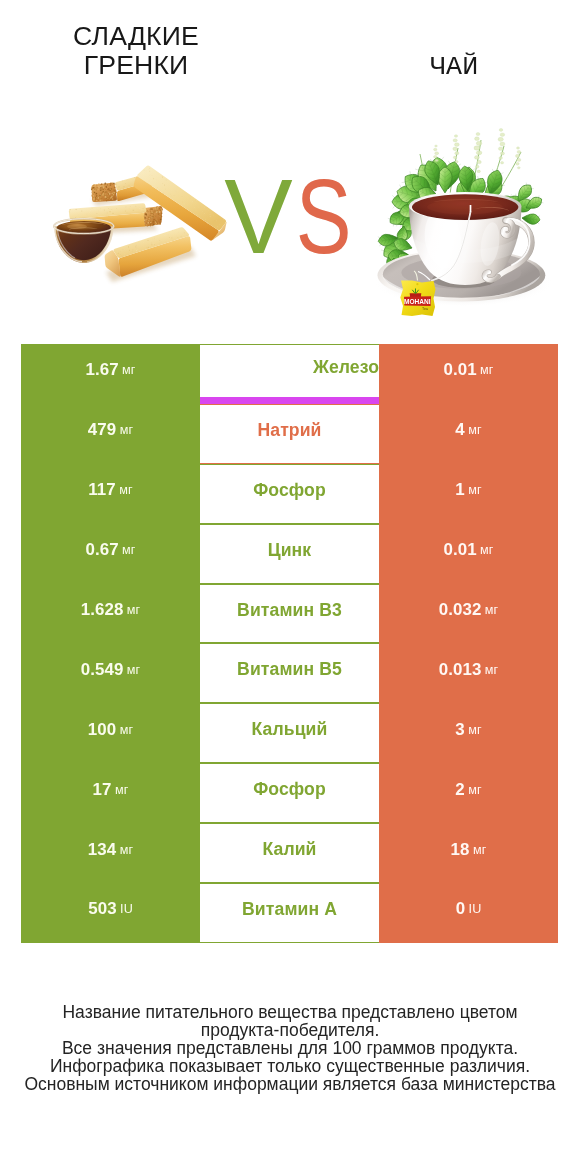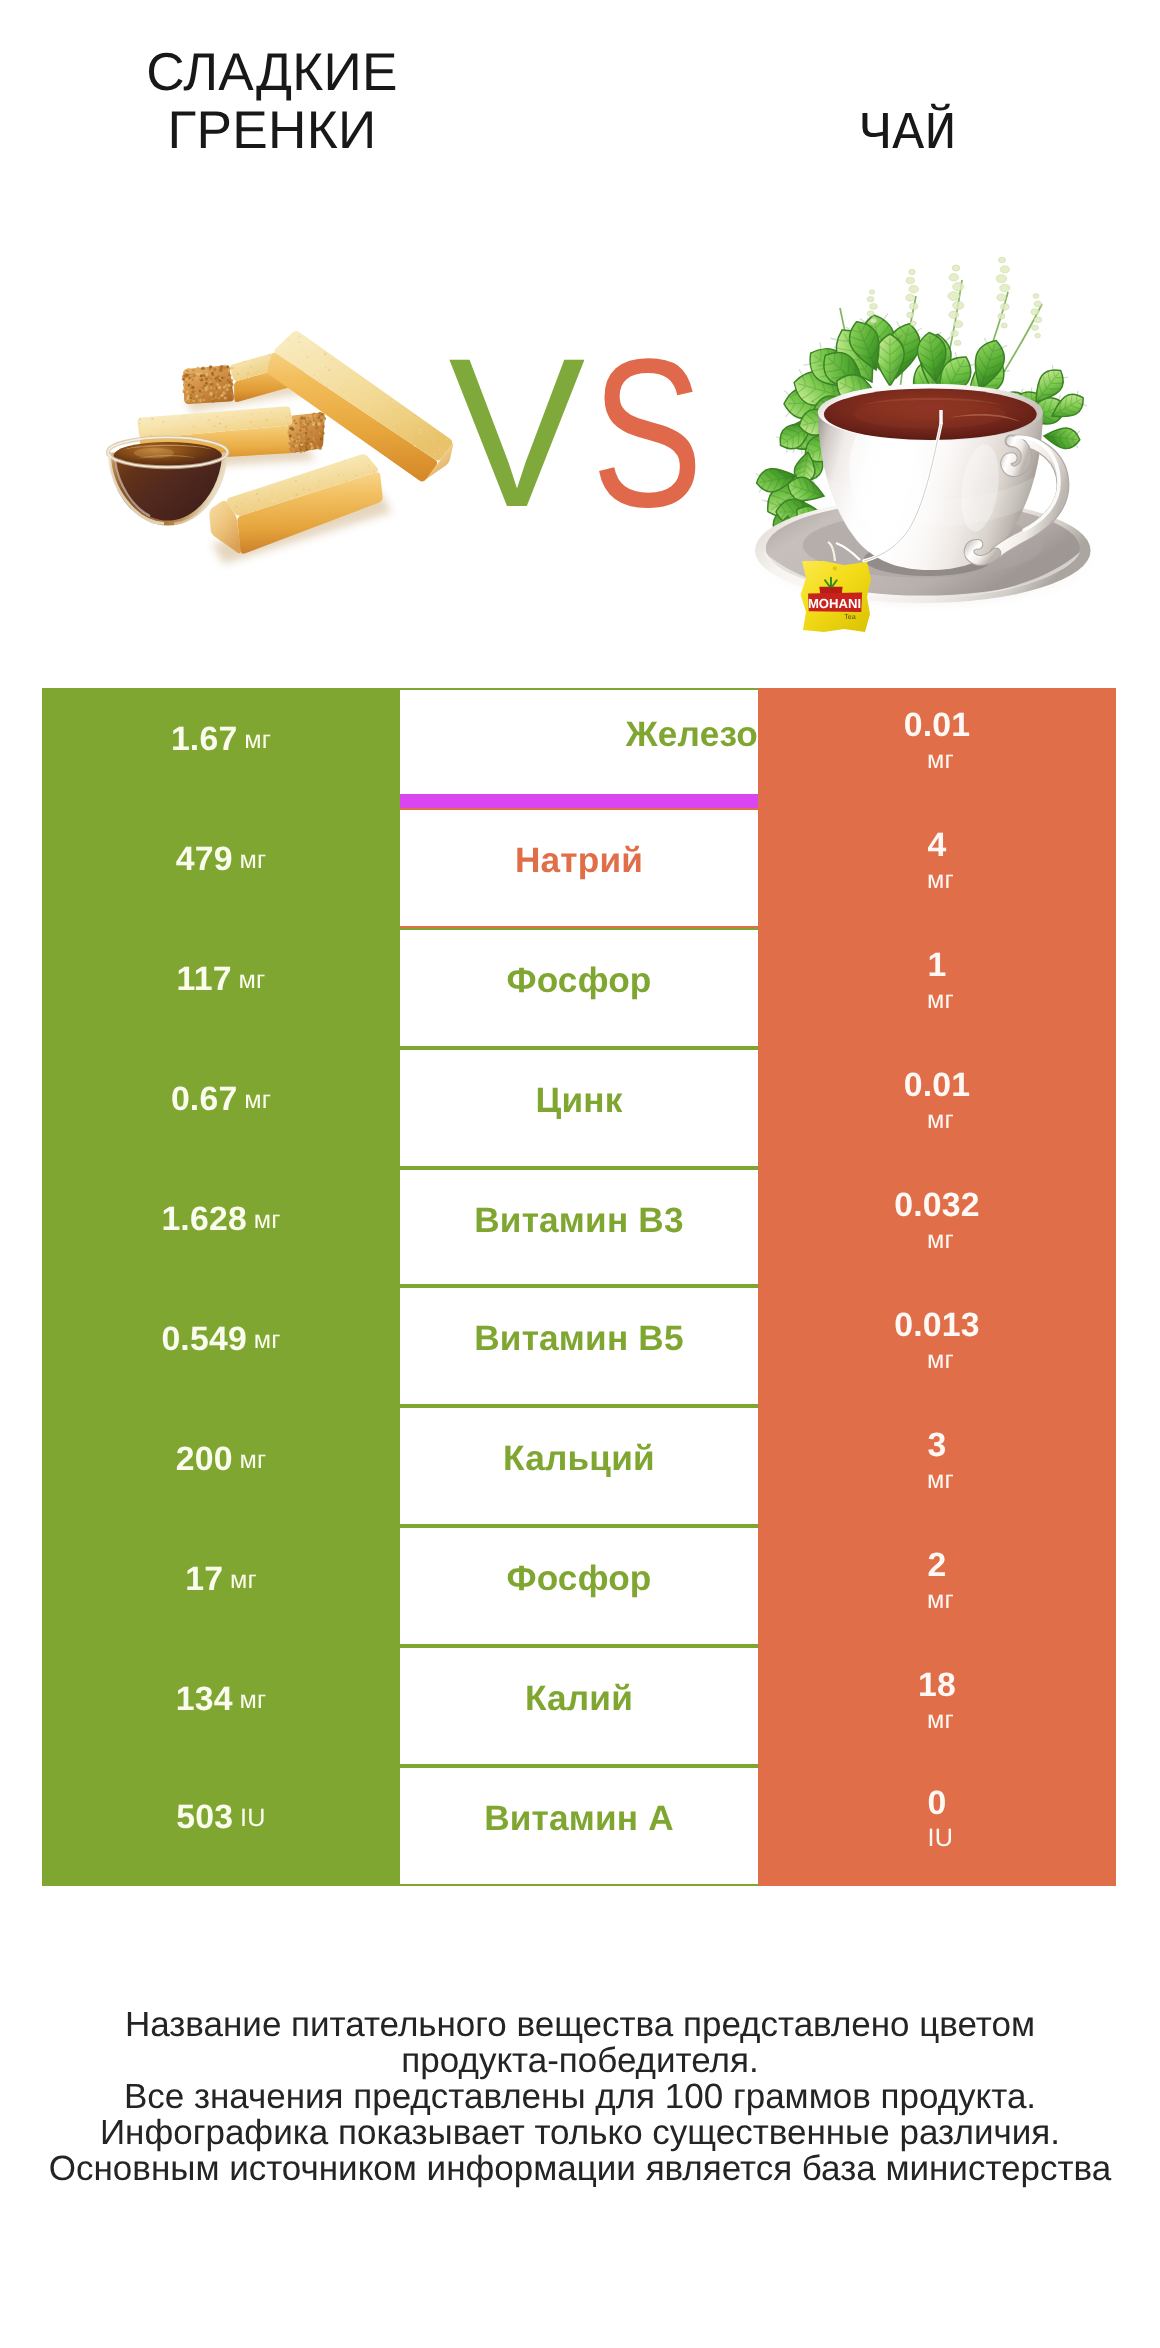--- a/index.html
+++ b/index.html
@@ -23,21 +23,21 @@
   #img-left{position:absolute;left:46px;top:160px;width:190px;height:130px;}
   #img-right{position:absolute;left:368px;top:104px;width:190px;height:216px;}
 
   
   #nutrient-table{position:absolute;left:21px;top:344px;width:537px;}
   .row{display:flex;height:59.9px;}
   .cell{display:flex;align-items:center;justify-content:center;
         box-sizing:border-box;width:179px;height:59.9px;padding-bottom:7px;}
   .c-left{background:#80A632;color:#FAFCEE;}
   .c-mid{background:#FFFFFF;}
-  .c-right{background:#E06E49;color:#FFF8F4;flex-direction:column;}
+  .c-right{background:#E06E49;color:#FFF8F4;}
   .val{font-weight:700;font-size:16.9px;letter-spacing:0.1px;white-space:nowrap;}
   .unit{font-size:12.6px;font-weight:400;margin-left:3.4px;letter-spacing:0.1px;}
   .lbl{font-weight:700;font-size:17.6px;letter-spacing:0.1px;white-space:nowrap;}
 
   
   #footer{position:absolute;left:12px;top:1004px;width:556px;text-align:center;
           font-size:17.5px;line-height:17.95px;color:#242424;letter-spacing:0px;}
 </style>
 </head>
 <body>
@@ -1114,21 +1114,21 @@
         <div class="cell c-mid" style="border-top:1px solid #80A632;border-bottom:1px solid #80A632;">
           <span class="lbl" style="color:#80A632">Витамин B5</span>
         </div>
         <div class="cell c-right">
           <span class="val">0.013</span>
           <span class="unit">мг</span>
         </div>
       </div>
       <div class="row">
         <div class="cell c-left">
-          <span class="val">200</span>
+          <span class="val">100</span>
           <span class="unit">мг</span>
         </div>
         <div class="cell c-mid" style="border-top:1px solid #80A632;border-bottom:1px solid #80A632;">
           <span class="lbl" style="color:#80A632">Кальций</span>
         </div>
         <div class="cell c-right">
           <span class="val">3</span>
           <span class="unit">мг</span>
         </div>
       </div>

